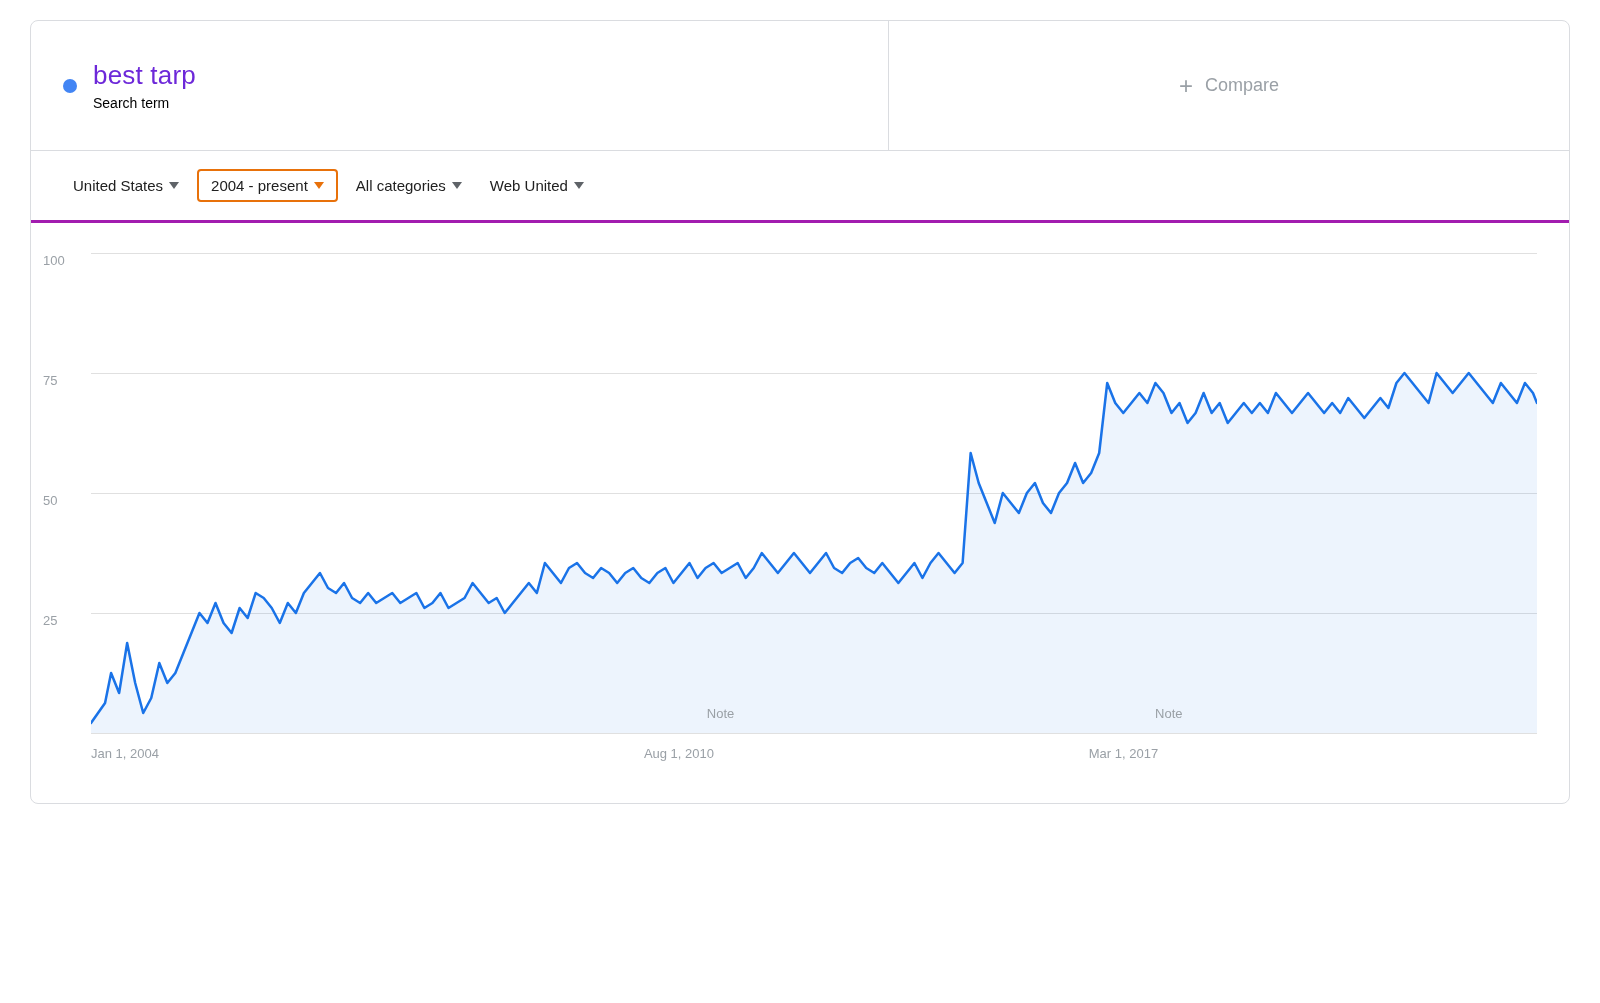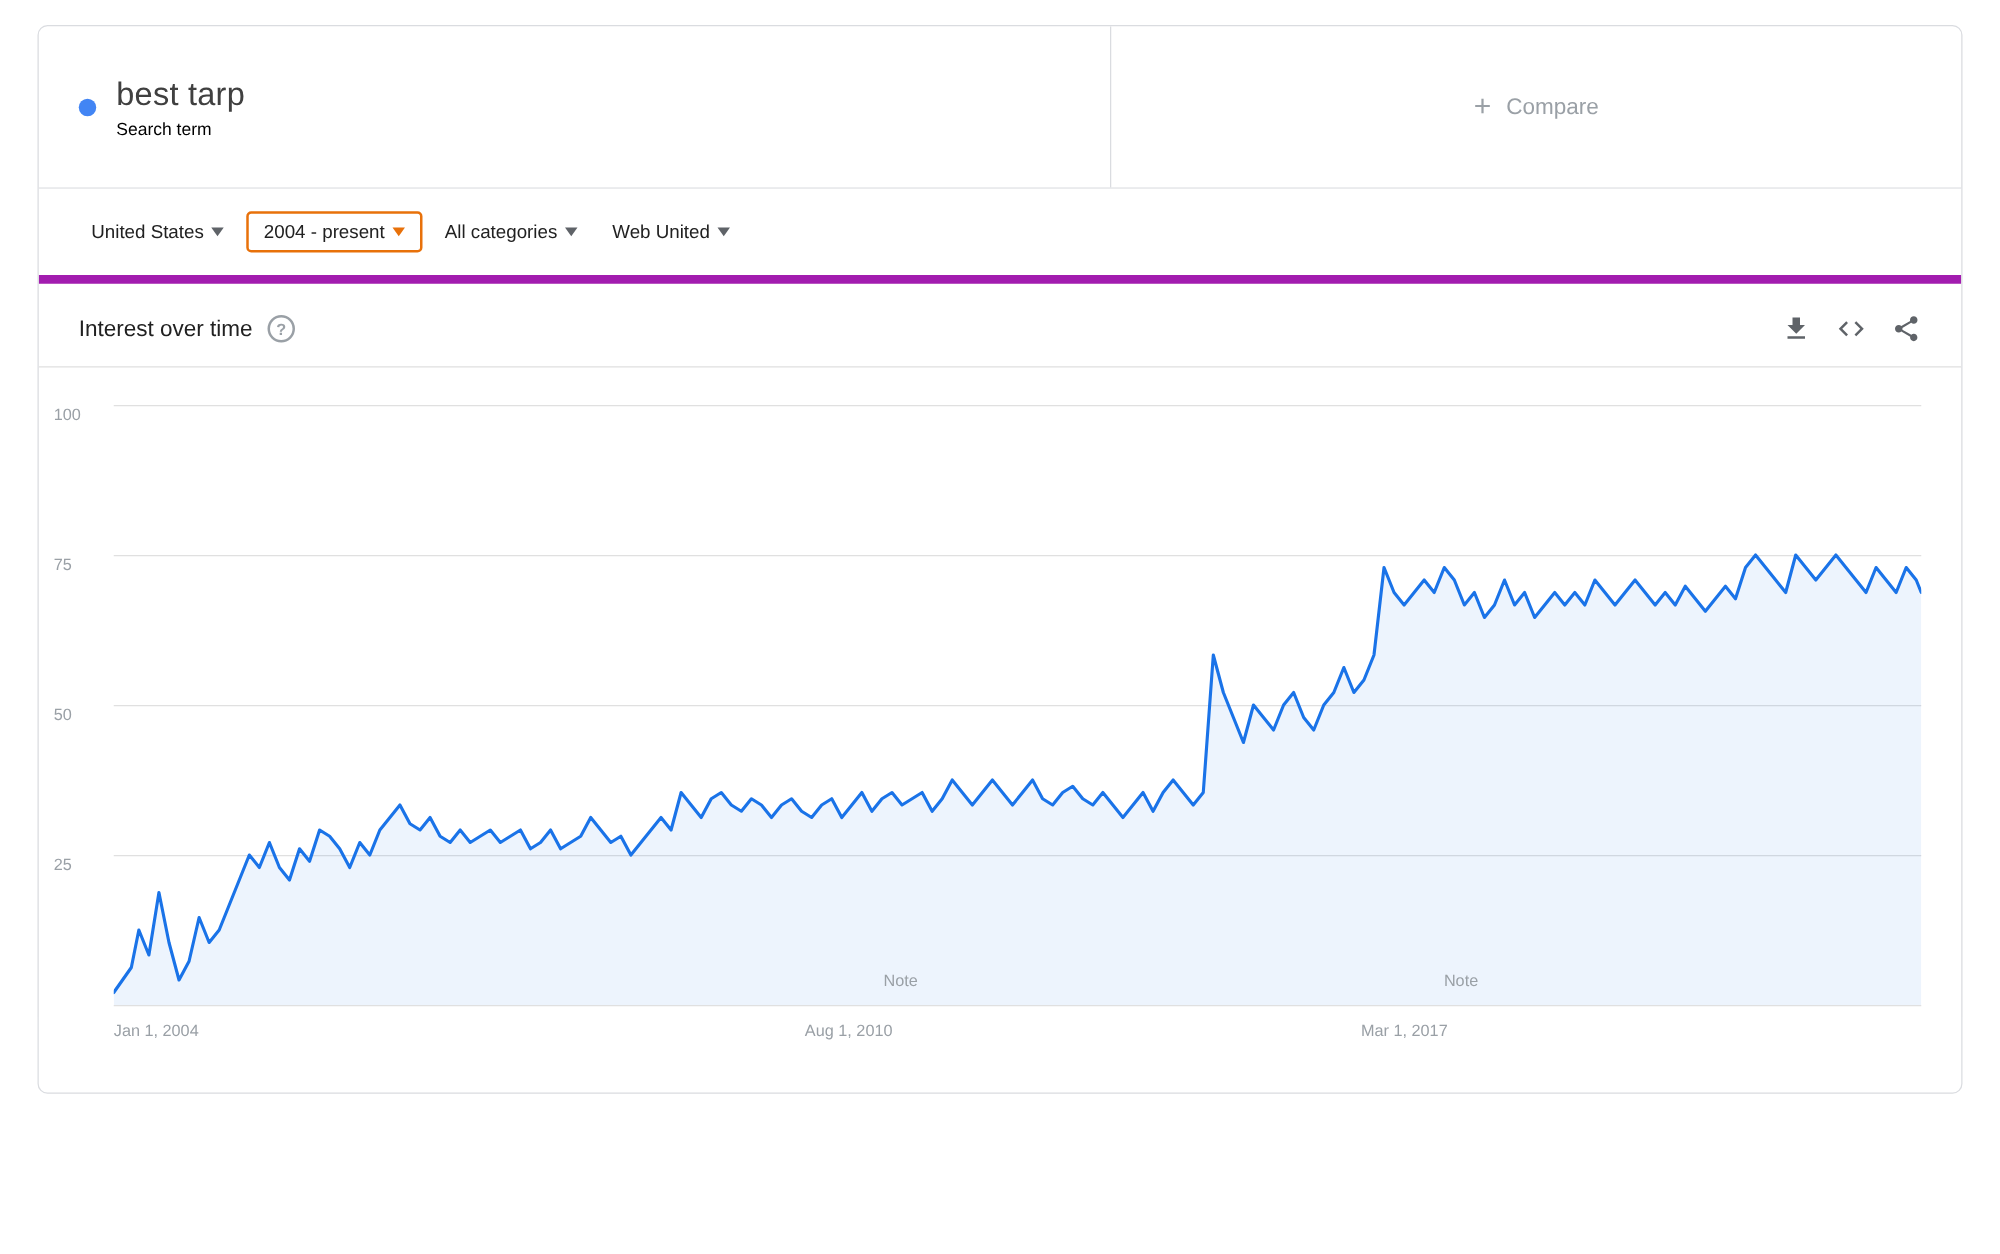--- a/index.html
+++ b/index.html
@@ -43,21 +43,21 @@
     }
 
     .search-term-info {
       display: flex;
       flex-direction: column;
     }
 
     .search-term-text {
       font-size: 26px;
       font-weight: 500;
-      color: #404040;
+      color: #6d28d9;
       letter-spacing: 0.2px;
     }
 
     .search-term-label {
       font-size: 14px;
       color: #000000;
       margin-top: 4px;
     }
 
     .compare-section {
@@ -84,21 +84,21 @@
       font-size: 24px;
       color: #9aa0a6;
     }
 
     
     .filters-row {
       display: flex;
       align-items: center;
       padding: 18px 32px;
       gap: 8px;
-      border-bottom: 7px solid #a21caf;
+      border-bottom: 3px solid #a21caf;
       background: #fff;
     }
 
     .filter-select {
       display: inline-flex;
       align-items: center;
       gap: 6px;
       font-size: 15px;
       color: #212121;
       cursor: pointer;
@@ -294,40 +294,20 @@
     <div class="filter-select">
       <span>All categories</span>
       <span class="filter-arrow"></span>
     </div>
     <div class="filter-select">
       <span>Web United</span>
       <span class="filter-arrow"></span>
     </div>
   </div>
 
-  <div class="section-header">
-    <div class="section-title-group">
-      <span class="section-title">Interest over time</span>
-      <div class="help-icon">?</div>
-    </div>
-    <div class="section-actions">
-
-      <svg width="24" height="24" viewBox="0 0 24 24" fill="#5f6368" cursor="pointer">
-        <path d="M19 9h-4V3H9v6H5l7 7 7-7zM5 18v2h14v-2H5z"></path>
-      </svg>
-
-      <svg width="24" height="24" viewBox="0 0 24 24" fill="#5f6368" cursor="pointer">
-        <path d="M9.4 16.6L4.8 12l4.6-4.6L8 6l-6 6 6 6 1.4-1.4zm5.2 0l4.6-4.6-4.6-4.6L16 6l6 6-6 6-1.4-1.4z"></path>
-      </svg>
-
-      <svg width="24" height="24" viewBox="0 0 24 24" fill="#5f6368" cursor="pointer">
-        <path d="M18 16.08c-.76 0-1.44.3-1.96.77L8.91 12.7c.05-.23.09-.46.09-.7s-.04-.47-.09-.7l7.05-4.11c.54.5 1.25.81 2.04.81 1.66 0 3-1.34 3-3s-1.34-3-3-3-3 1.34-3 3c0 .24.04.47.09.7L8.04 9.81C7.5 9.31 6.79 9 6 9c-1.66 0-3 1.34-3 3s1.34 3 3 3c.79 0 1.5-.31 2.04-.81l7.12 4.16c-.05.21-.08.43-.08.65 0 1.61 1.31 2.92 2.92 2.92 1.61 0 2.92-1.31 2.92-2.92s-1.31-2.92-2.92-2.92z"></path>
-      </svg>
-    </div>
-  </div>
 
   <div class="chart-container">
     <div class="chart-inner">
 
       <div class="y-axis">
         <span class="y-label"></span>
         <span class="y-label">25</span>
         <span class="y-label">50</span>
         <span class="y-label">75</span>
         <span class="y-label">100</span>

